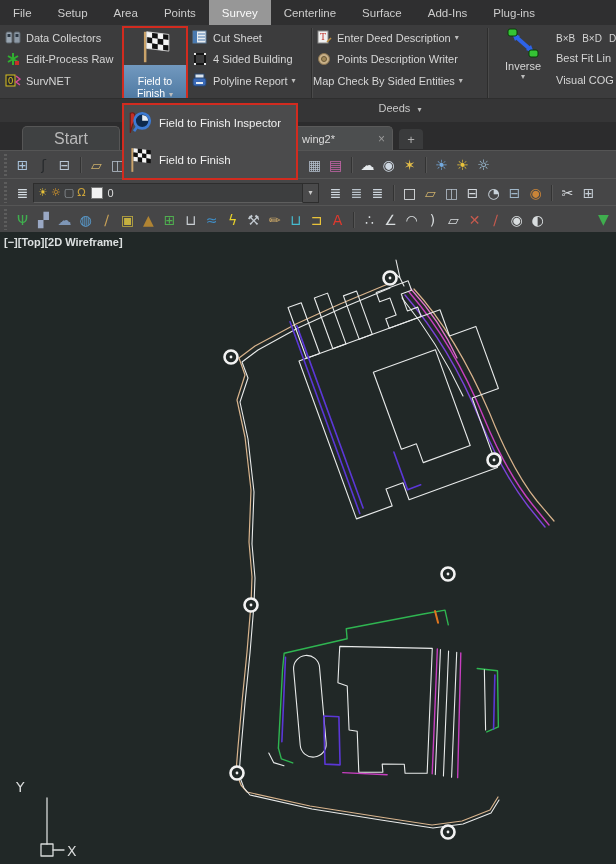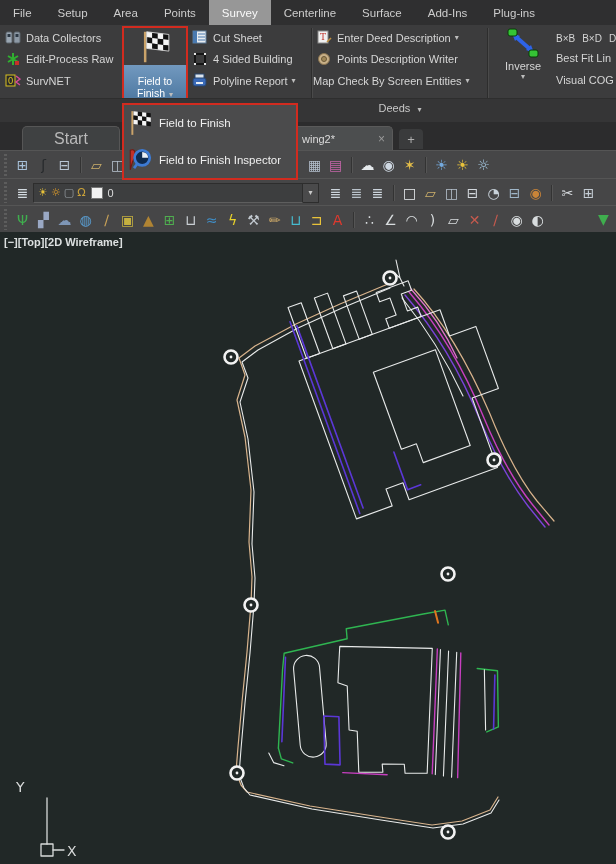--- a/index.html
+++ b/index.html
@@ -215,21 +215,21 @@
         <span class="caret">▾</span>
       </div>
       <div class="rrow">
         <svg class="ric" viewBox="0 0 16 15">
             <circle cx="8" cy="7" r="5.5" fill="#c8b088" stroke="#8a7450"></circle>
             <circle cx="8" cy="7" r="2.5" fill="#a08858" stroke="#6a5838"></circle>
           </svg>
         <span>Points Description Writer</span>
       </div>
       <div class="rrow" style="margin-left:-3px">
-        <span>Map Check By Screen Entities</span>
+        <span>Map Check By Sided Entities</span>
         <span class="caret">▾</span>
       </div>
     </div>
 
     <div class="vsep" style="left:487px"></div>
 
     <div class="inverse-btn">
       <svg width="34" height="30" viewBox="0 0 34 30">
         <path d="M9 8 L25 22" stroke="#2e63e8" stroke-width="4"></path>
         <path d="M6 5 L14 8 L9 13 Z" fill="#2e63e8"></path>
@@ -355,49 +355,49 @@
         <span class="tbi" style="color: rgb(216, 220, 222);"><span>▱</span></span>
         <span class="tbi" style="color: rgb(198, 90, 78);"><span>✕</span></span>
         <span class="tbi" style="color: rgb(198, 90, 78);"><span>∕</span></span>
         <span class="tbi" style="color: rgb(216, 220, 222);"><span>◉</span></span>
         <span class="tbi" style="color: rgb(216, 220, 222);"><span>◐</span></span>
       </div>
     <span class="tbi filter-pin" style="color:#3fae4e"><span>▼</span></span>
   </div>
 
   <div class="flyout">
+    <div class="fly-item">
+      <svg width="26" height="26" viewBox="0 0 24 24">
+        <path d="M3 3 C8 1 9 6 5 14 L3 21 Z" fill="#c03028" stroke="#701812"></path>
+        <circle cx="14" cy="10" r="7" fill="#0e2a4e" stroke="#3d7bd4" stroke-width="2.5"></circle>
+        <path d="M14 4.5 A5.5 5.5 0 0 1 19.5 10 L14 10 Z" fill="#e8eef4"></path>
+        <path d="M9.5 15.5 L6.5 19.5" stroke="#3d7bd4" stroke-width="2.5"></path>
+      </svg>
+      <span>Field to Finish Inspector</span>
+    </div>
     <div class="fly-item">
       <svg width="26" height="28" viewBox="0 0 24 26">
         <rect x="4" y="2" width="1.8" height="22" fill="#caa36a"></rect>
         <g transform="translate(6,2) skewY(7)">
           <rect x="0" y="0" width="4" height="4" fill="#f5f5f5"></rect>
             <rect x="4" y="0" width="4" height="4" fill="#111"></rect>
             <rect x="8" y="0" width="4" height="4" fill="#f5f5f5"></rect>
             <rect x="12" y="0" width="4" height="4" fill="#111"></rect>
           <rect x="0" y="4" width="4" height="4" fill="#111"></rect>
             <rect x="4" y="4" width="4" height="4" fill="#f5f5f5"></rect>
             <rect x="8" y="4" width="4" height="4" fill="#111"></rect>
             <rect x="12" y="4" width="4" height="4" fill="#f5f5f5"></rect>
           <rect x="0" y="8" width="4" height="4" fill="#f5f5f5"></rect>
             <rect x="4" y="8" width="4" height="4" fill="#111"></rect>
             <rect x="8" y="8" width="4" height="4" fill="#f5f5f5"></rect>
             <rect x="12" y="8" width="4" height="4" fill="#111"></rect>
         </g>
       </svg>
       <span>Field to Finish</span>
     </div>
-    <div class="fly-item">
-      <svg width="26" height="26" viewBox="0 0 24 24">
-        <path d="M3 3 C8 1 9 6 5 14 L3 21 Z" fill="#c03028" stroke="#701812"></path>
-        <circle cx="14" cy="10" r="7" fill="#0e2a4e" stroke="#3d7bd4" stroke-width="2.5"></circle>
-        <path d="M14 4.5 A5.5 5.5 0 0 1 19.5 10 L14 10 Z" fill="#e8eef4"></path>
-        <path d="M9.5 15.5 L6.5 19.5" stroke="#3d7bd4" stroke-width="2.5"></path>
-      </svg>
-      <span>Field to Finish Inspector</span>
-    </div>
   </div>
 
   <div class="canvas">
     <div class="vplabel">
 
     <span>[−]</span>
         <span>[Top]</span>
         <span>[2D Wireframe]</span>
       </div>
     <svg class="draw" width="616" height="632" viewBox="0 0 616 632">

